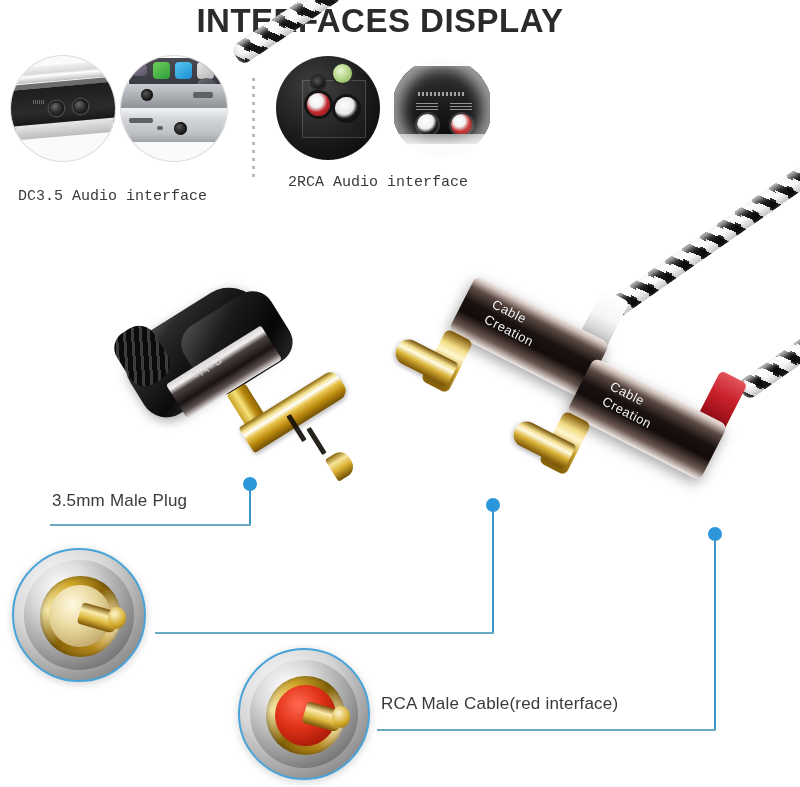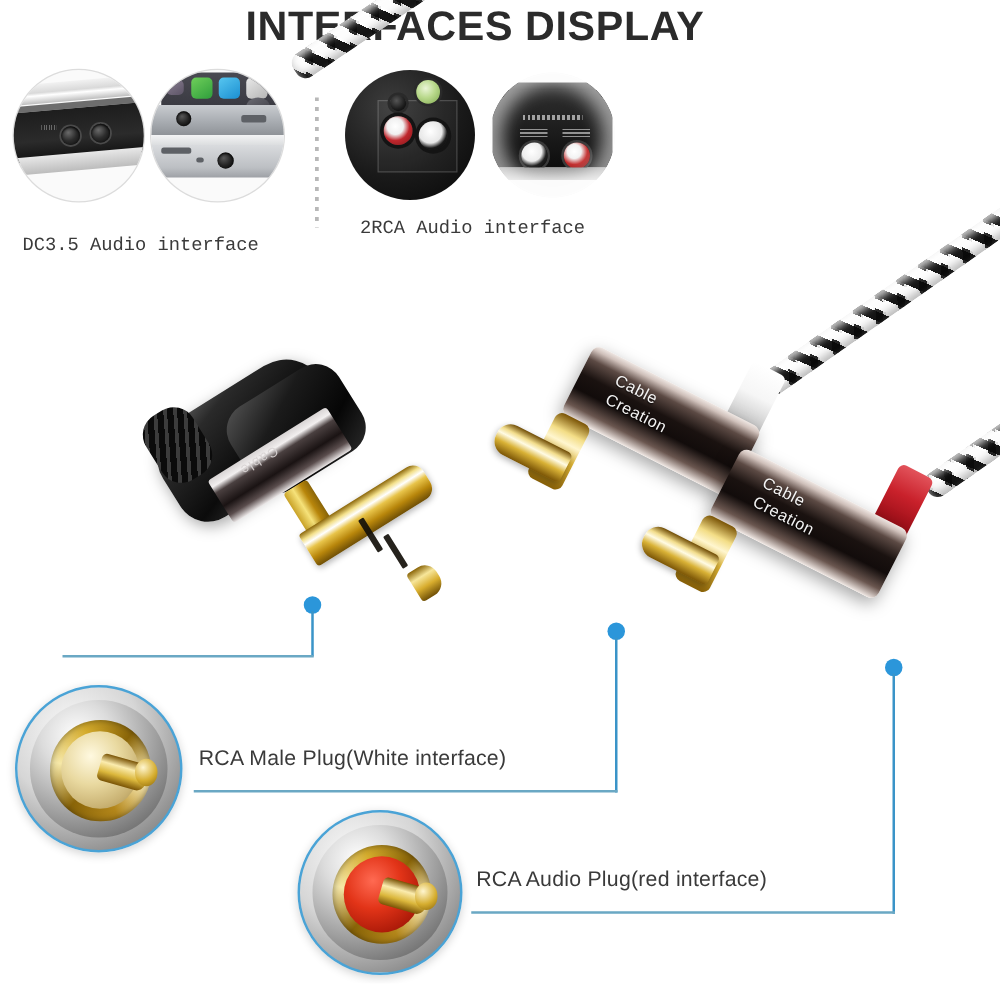--- a/index.html
+++ b/index.html
@@ -516,24 +516,24 @@
     <div class="metal"></div>
     <div class="goldring"></div>
     <div class="core"></div>
     <div class="pin"></div>
     <div class="pintip"></div>
   </div>
 
   <div class="dot" style="left:243px; top:477px;"></div>
   <div class="vline" style="left:249px; top:489px; height:36px;"></div>
   <div class="hline" style="left:50px; top:524px; width:201px;"></div>
+  <div class="callout-label" style="left:52px; top:491px;">3.5mm Male Plug</div>
 
   <div class="dot" style="left:486px; top:498px;"></div>
   <div class="vline" style="left:492px; top:510px; height:124px;"></div>
   <div class="hline" style="left:155px; top:632px; width:339px;"></div>
-  <div class="callout-label" style="left:159px; top:597px;">RCA Male Plug(White interface)</div>
 
   <div class="dot" style="left:708px; top:527px;"></div>
   <div class="vline" style="left:714px; top:539px; height:192px;"></div>
   <div class="hline" style="left:377px; top:729px; width:339px;"></div>
-  <div class="callout-label" style="left:381px; top:694px;">RCA Audio Plug(red interface)</div>
+  <div class="callout-label" style="left:381px; top:694px;">RCA Male Cable(red interface)</div>
 
 </div>
 
 </body></html>

